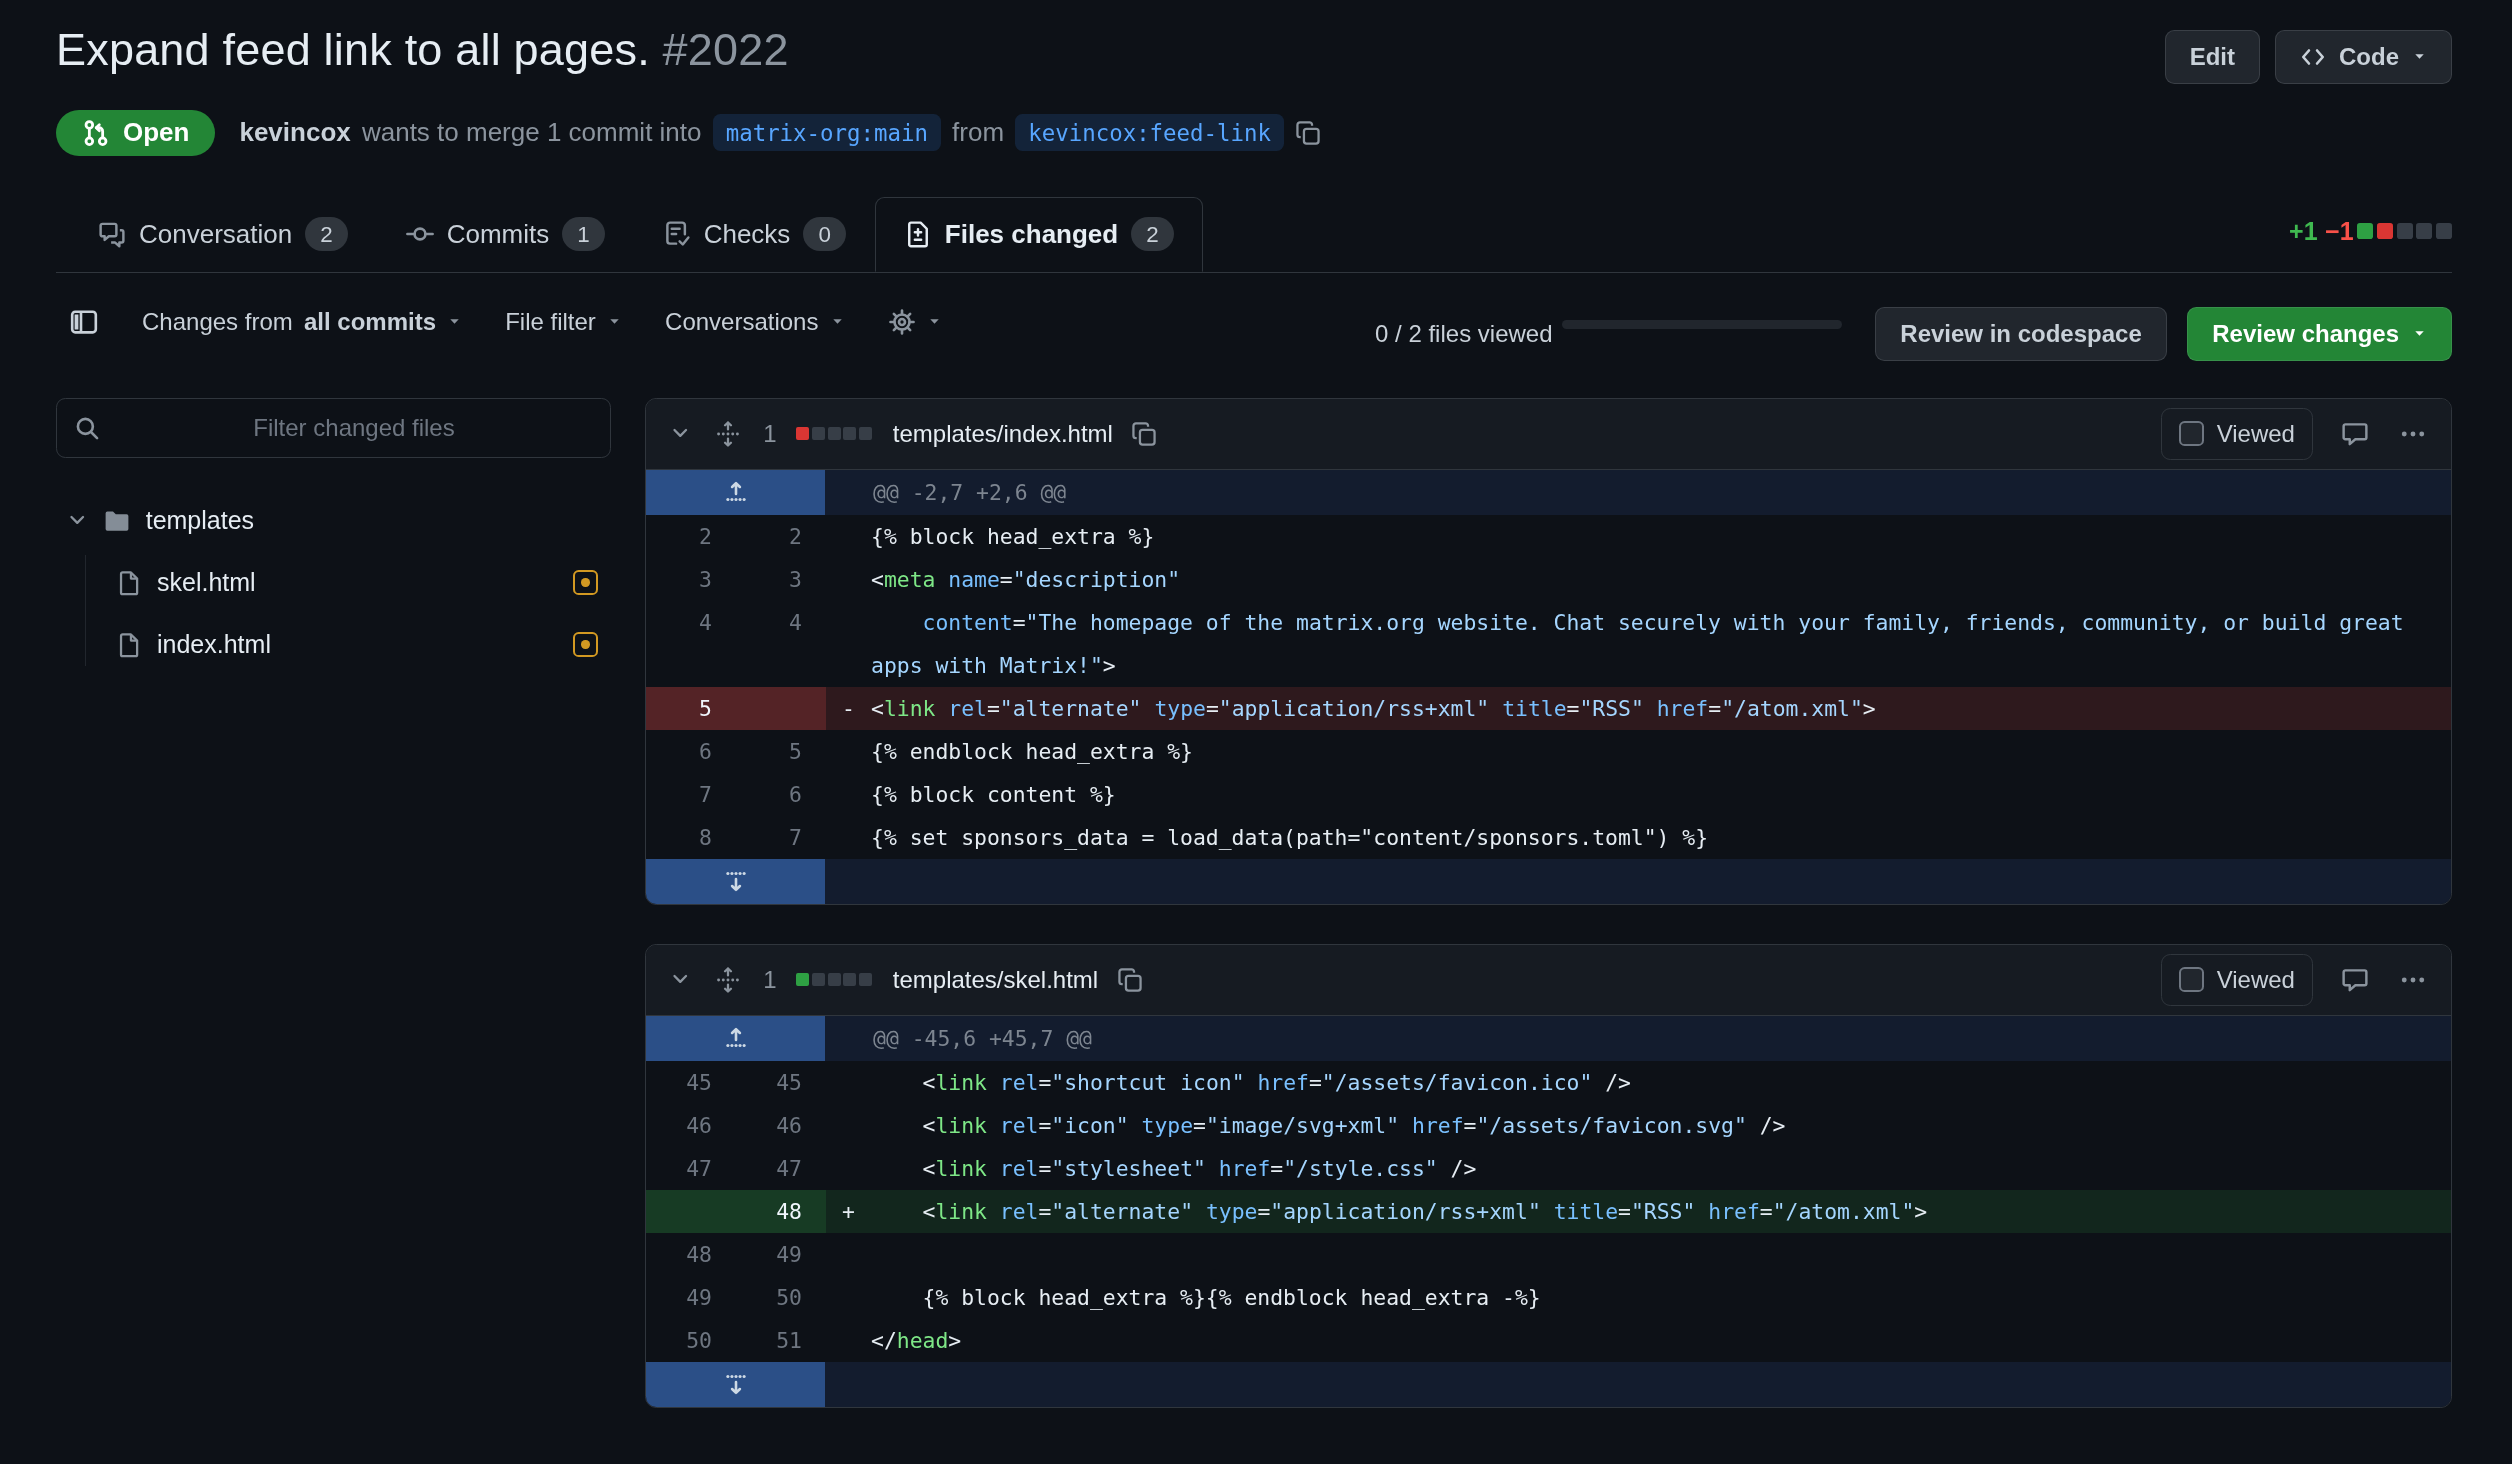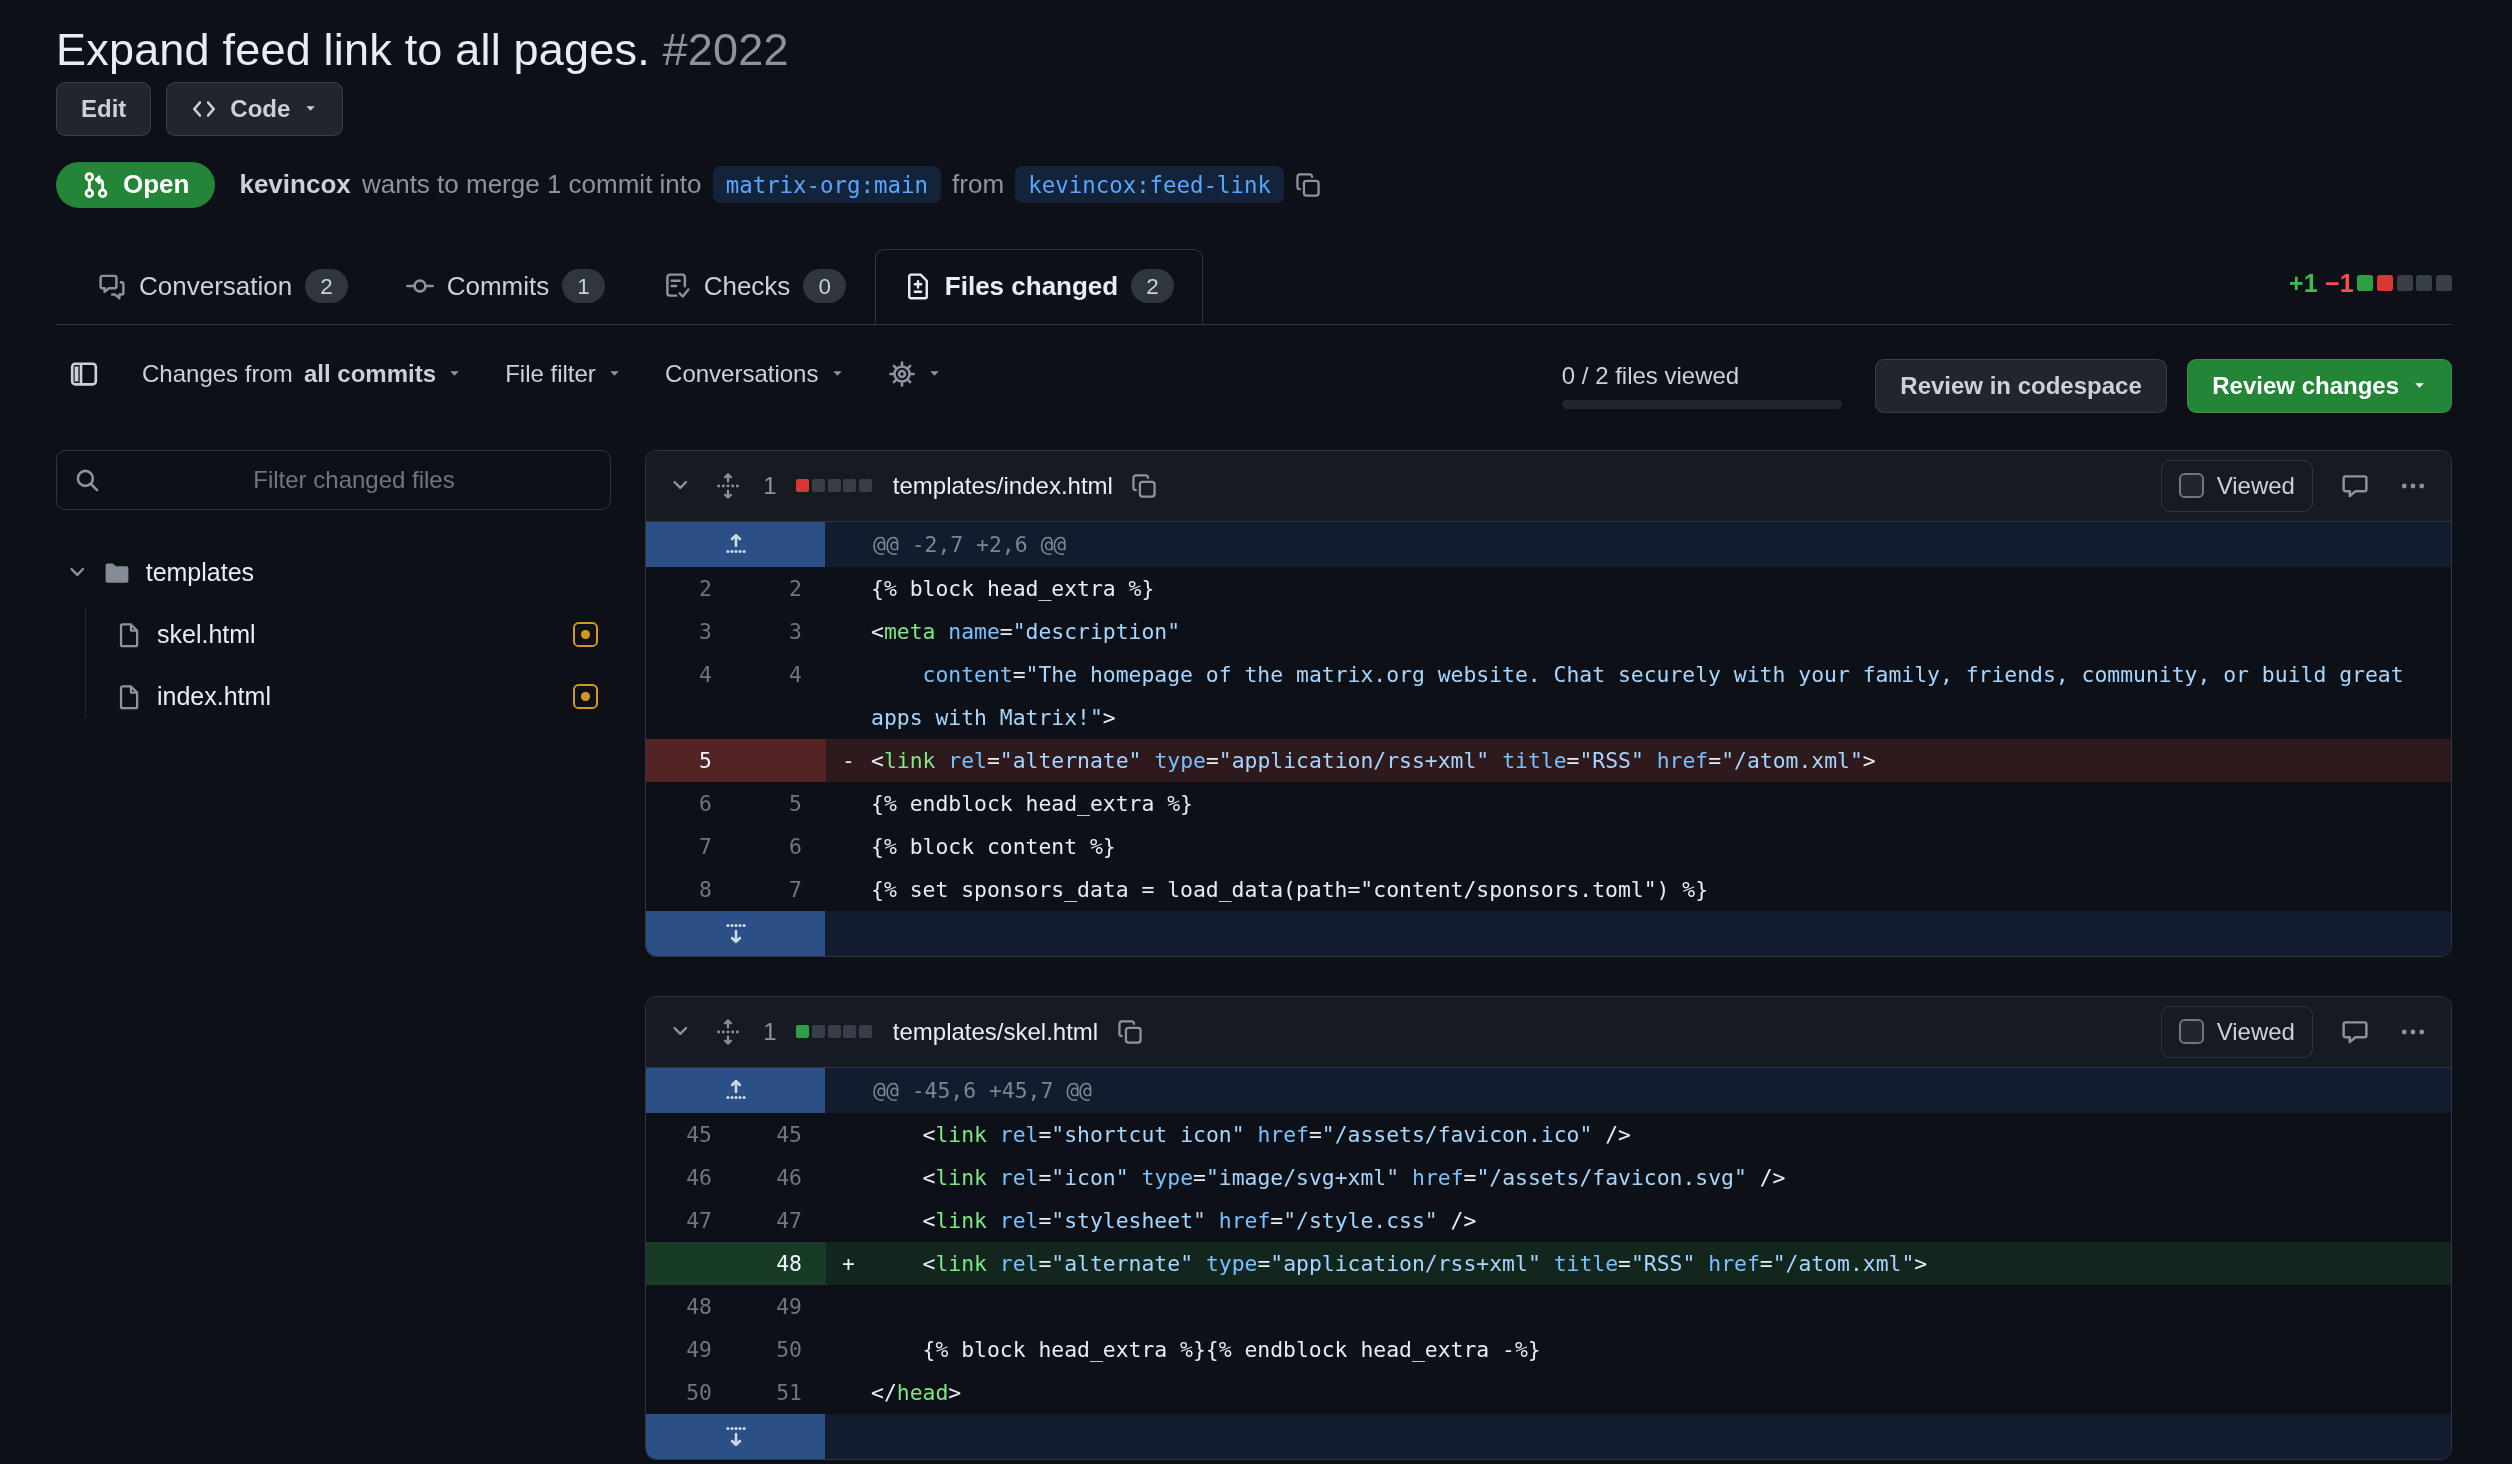--- a/index.html
+++ b/index.html
@@ -5,21 +5,21 @@
   * { margin:0; padding:0; box-sizing:border-box; }
   html,body { width:2512px; height:1464px; }
   body {
     background:#0d1117; color:#e6edf3;
     font-family:"Liberation Sans", sans-serif;
     overflow:hidden;
   }
   .page { padding:24px 60px 0 56px; }
 
   
-  .title-row { display:flex; align-items:flex-start; justify-content:space-between;flex-direction:column; }
+  .title-row { display:flex; align-items:flex-start; justify-content:space-between; }
   h1 { font-size:45px; font-weight:400; color:#e6edf3; letter-spacing:0.2px; }
   h1 .pr-number { color:#8b949e; font-weight:300; }
   .header-actions { display:flex; gap:15px; padding-top:5.6px; }
   .btn {
     display:inline-flex; align-items:center; gap:13px; height:54px; padding:0 24px;
     background:#21262d; border:0.9px solid rgba(240,246,252,0.12); border-radius:9.3px;
     color:#c9d1d9; font-size:24px; font-weight:600; cursor:pointer; font-family:inherit;
   }
   .btn-green { background:#238636; color:#fff; border-color:rgba(240,246,252,0.1); }
 
@@ -59,21 +59,21 @@
   .square.add { background:#2ea043; }
   .square.del { background:#da3633; }
   .square.neutral { background:#373e47; }
 
   
   .toolbar { display:flex; align-items:flex-start; margin-top:34px; padding-left:13px; }
   .tool-left { display:flex; align-items:center; gap:43px; }
   .tool-btn { display:inline-flex; align-items:center; gap:11.2px; color:#c9d1d9; font-size:24px; background:none; border:none; cursor:pointer; font-family:inherit; }
   .tool-btn b { font-weight:700; }
   .tool-right { margin-left:auto; display:flex; align-items:center; gap:20.5px; }
-  .files-viewed { display:flex; flex-direction:column; gap:9.3px; margin-right:13px; }
+  .files-viewed { display:flex; flex-direction:row; gap:9.3px; margin-right:13px; }
   .files-viewed .fv-label { font-size:24px; color:#c9d1d9; }
   .progress { width:280px; height:9.3px; background:#21262d; border-radius:4.7px; overflow:hidden; }
   .progress .fill { height:100%; background:#2ea043; }
 
   
   .content { display:flex; gap:34px; margin-top:37px; align-items:flex-start; }
 
   
   .filetree { width:555px; flex:0 0 auto; }
   .filter-box {

